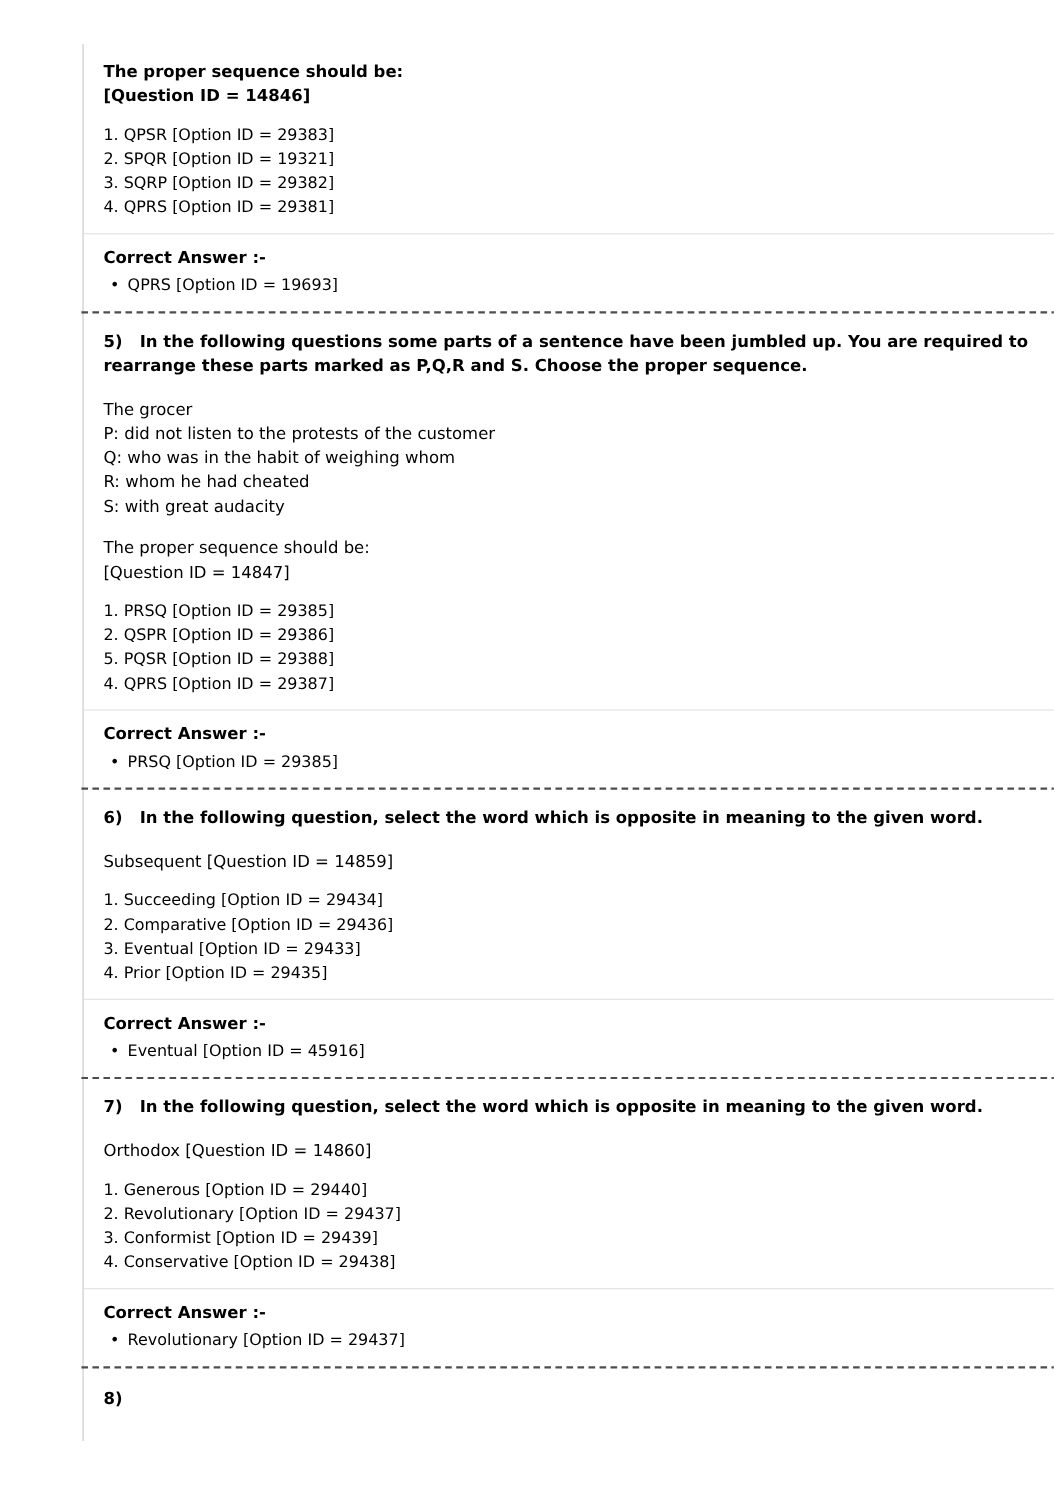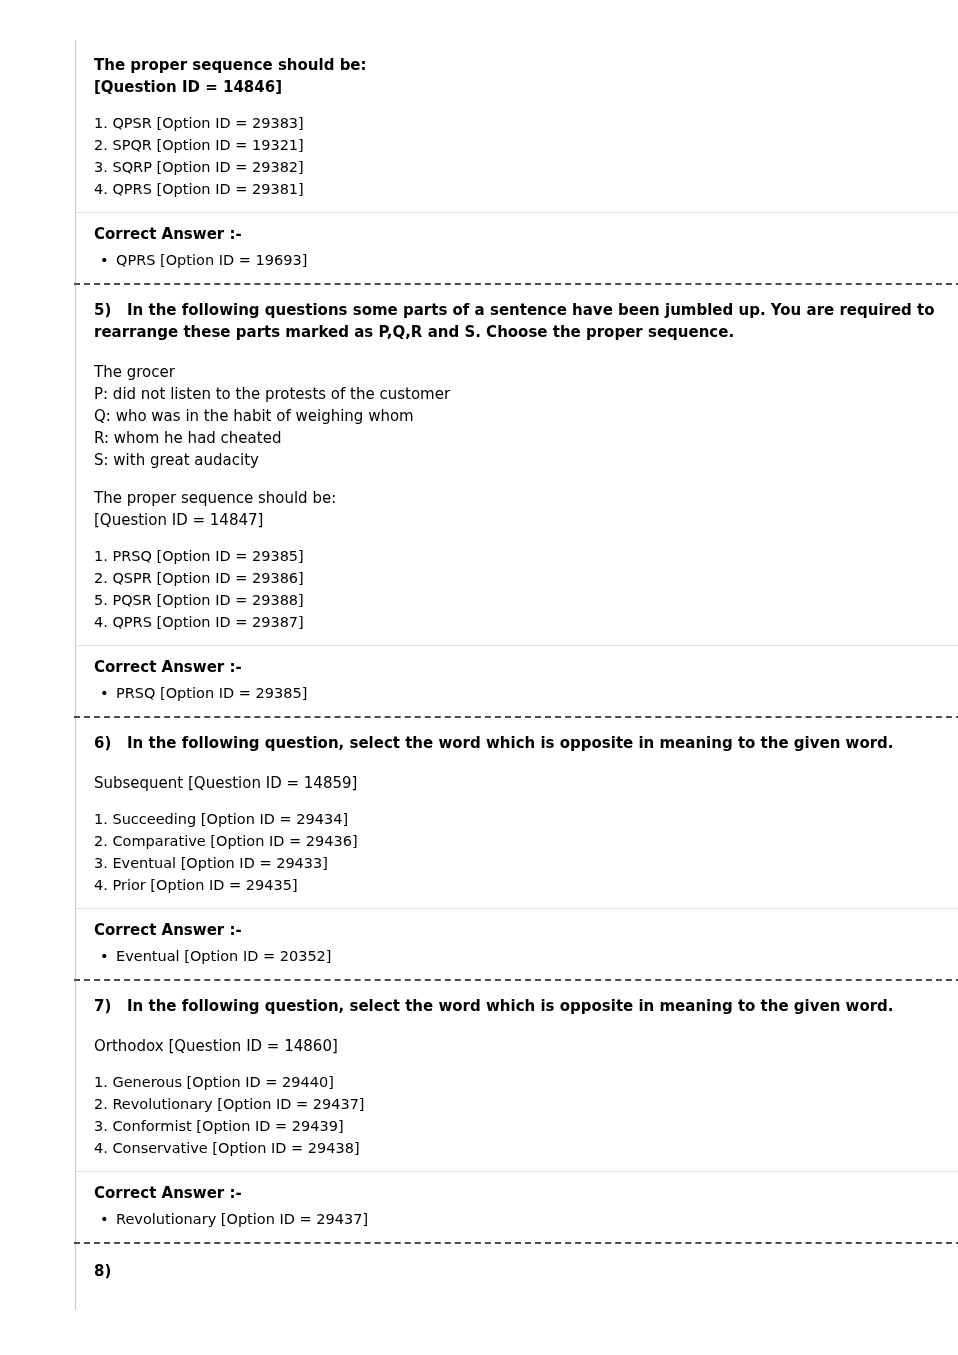--- a/index.html
+++ b/index.html
@@ -226,21 +226,21 @@
           <li>3. Eventual [Option ID = 29433]</li>
           <li>4. Prior [Option ID = 29435]</li>
         </ul>
       </div>
       <div class="answer-sep"></div>
       <div class="ansbody">
         <div class="ans-title">Correct Answer :-</div>
         <ul class="ans-list">
           <li>
             <span class="bullet">•</span>
-            <span>Eventual [Option ID = 20352]</span>
+            <span>Eventual [Option ID = 45916]</span>
           </li>
         </ul>
       </div>
     </div>
     <div class="block-sep"></div>
 
     <div class="qblock">
       <div class="qbody">
         <p class="q-head">
           <span class="qnum">7)&nbsp;&nbsp;</span>

